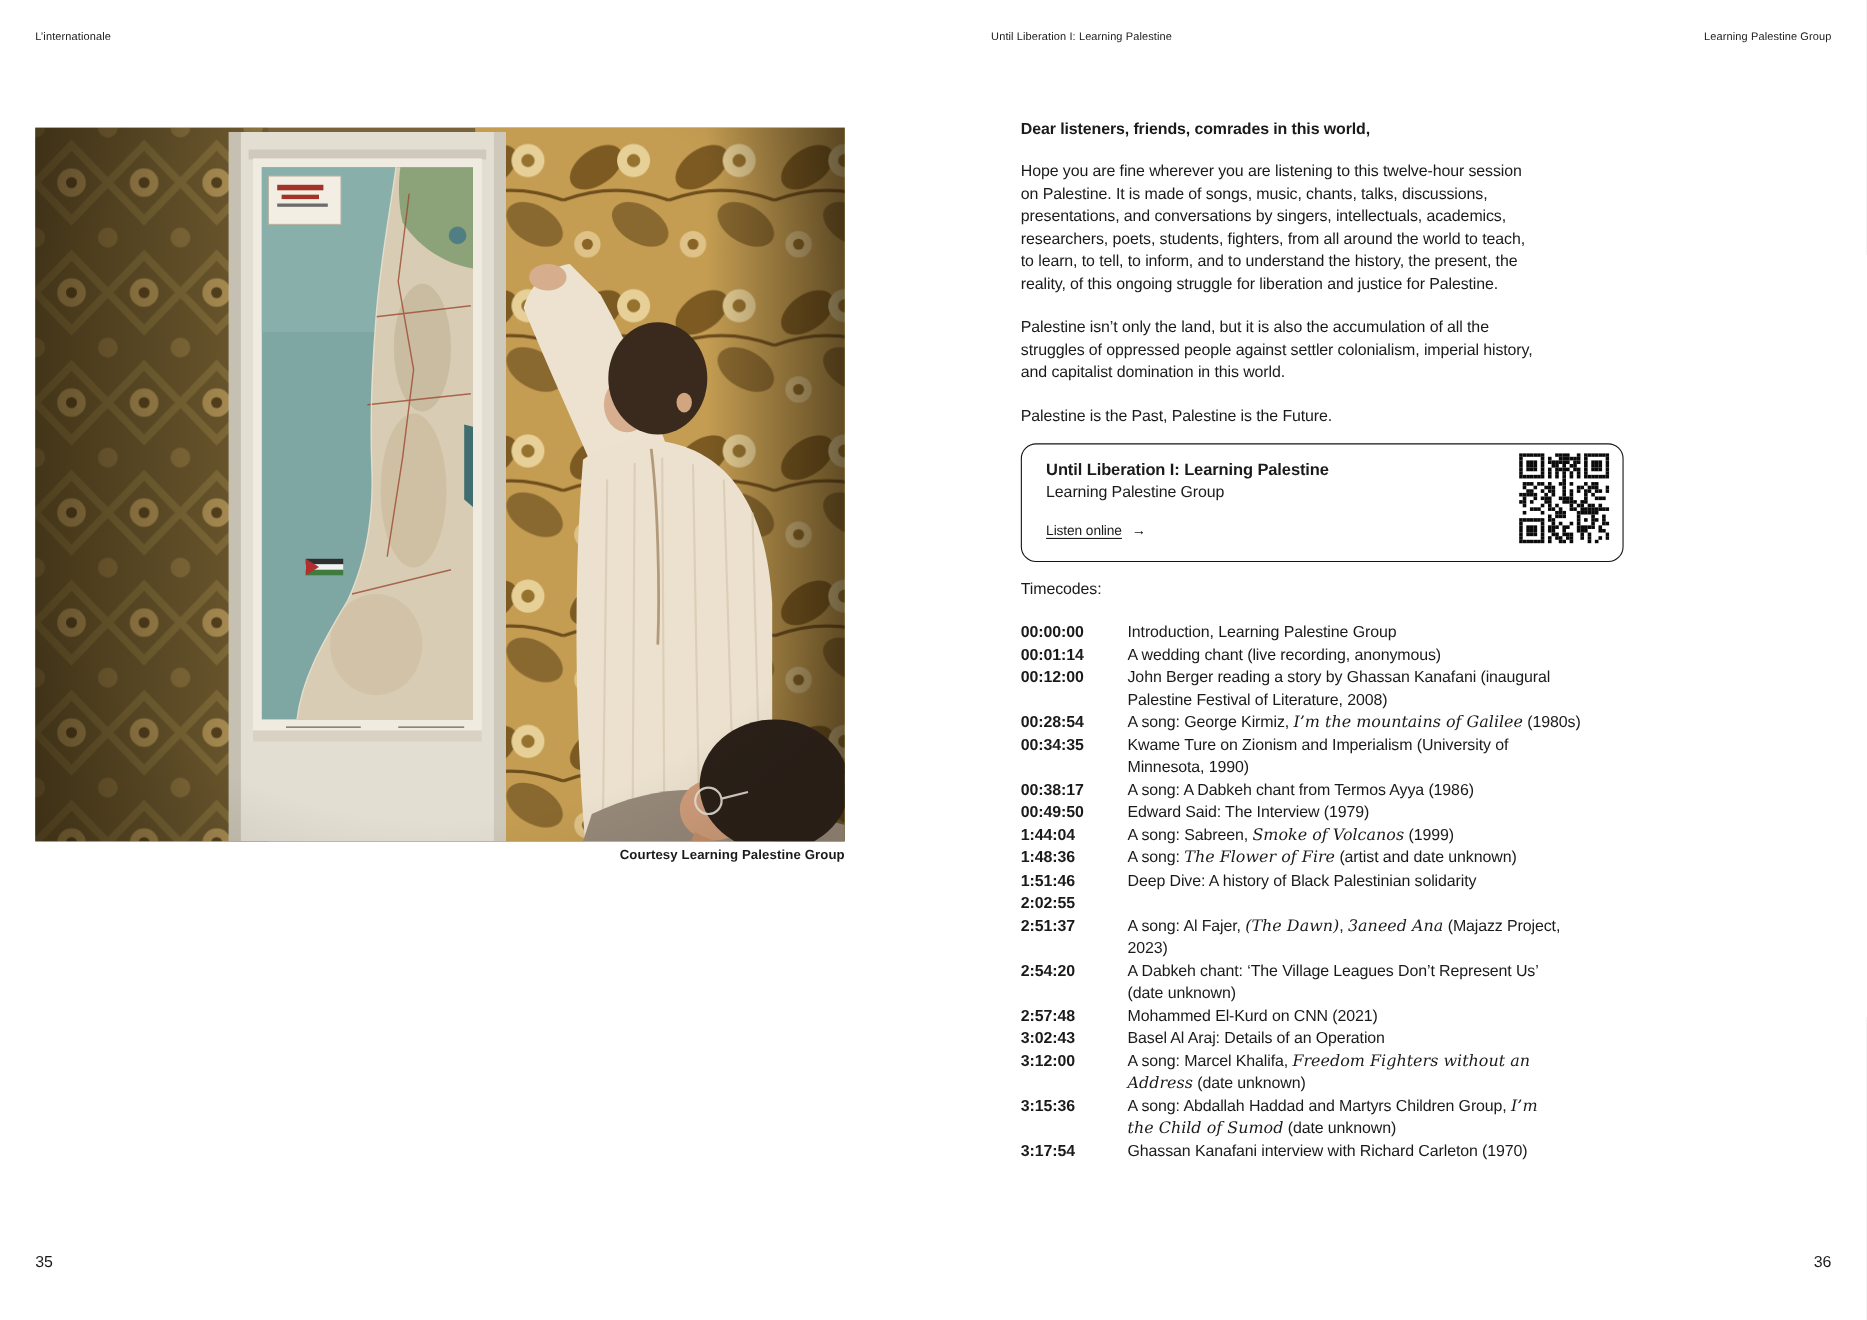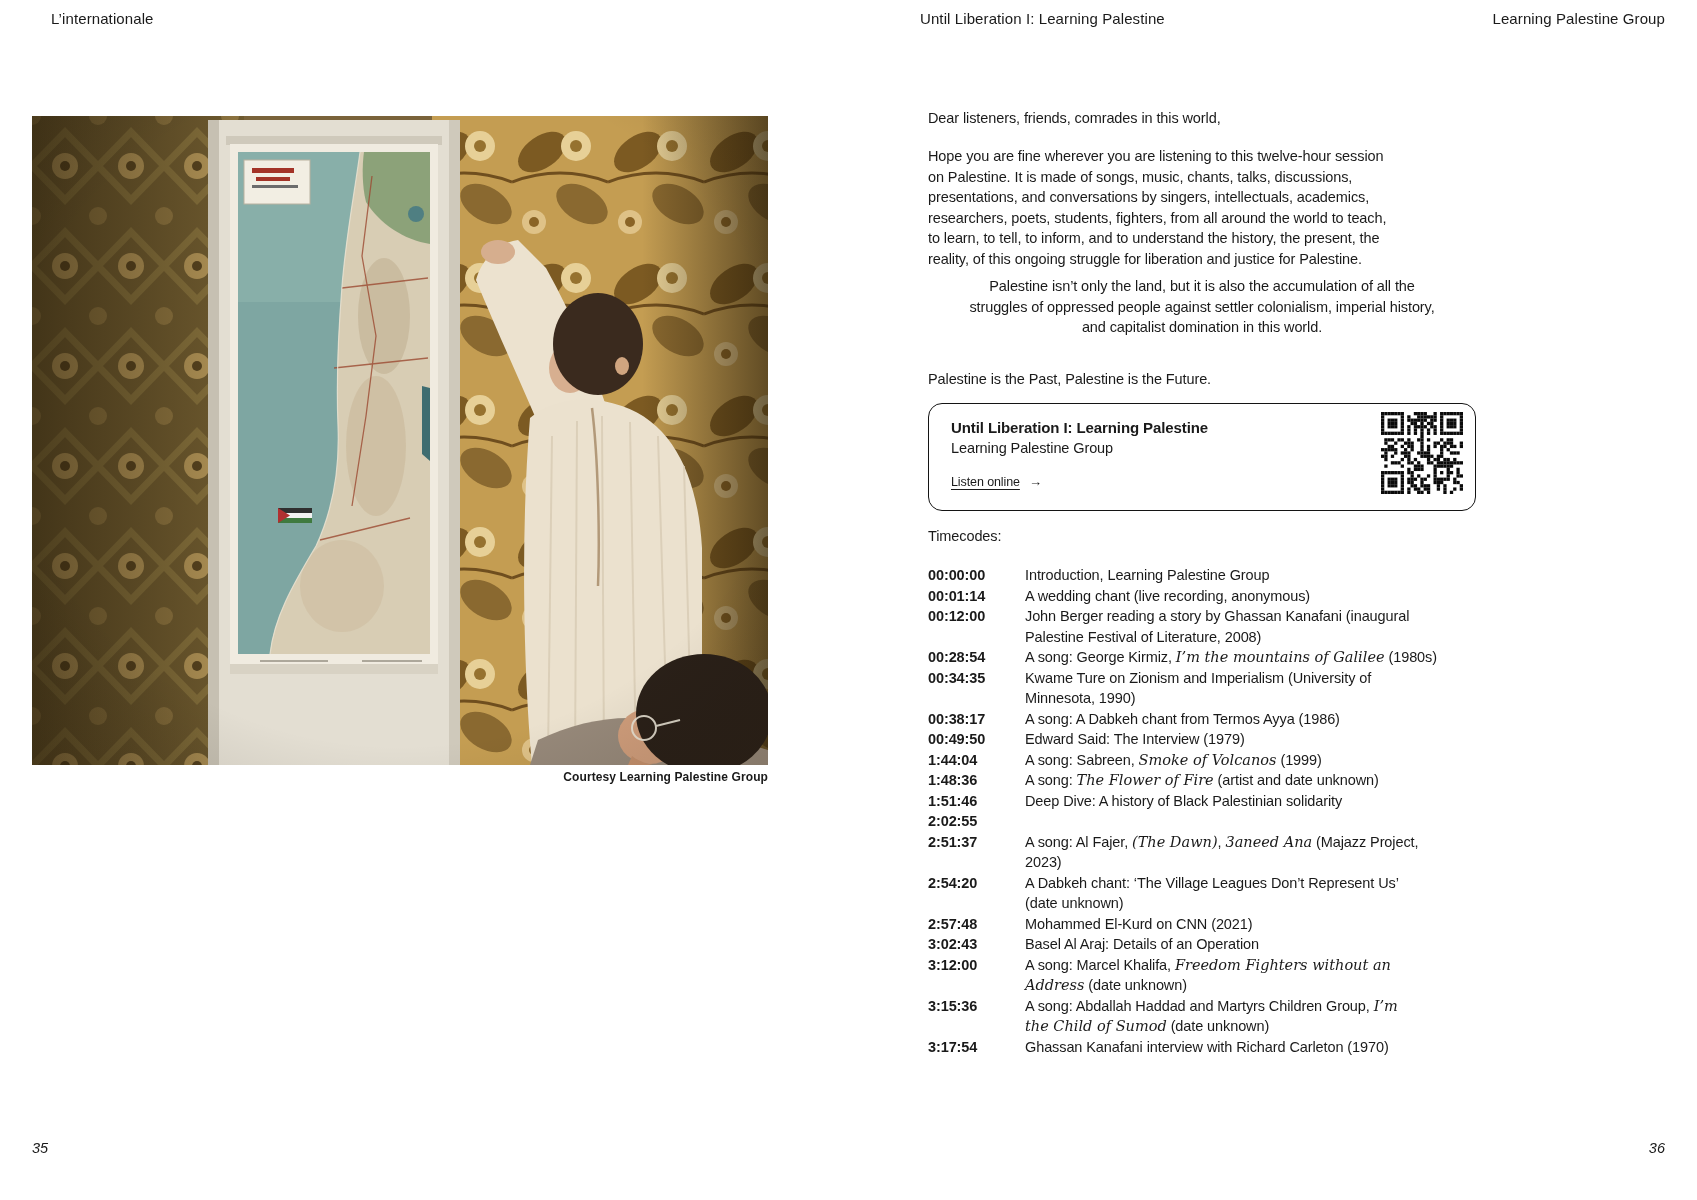--- a/index.html
+++ b/index.html
@@ -1,34 +1,34 @@
 <!DOCTYPE html>
 <html><head>
 <meta charset="utf-8">
 <style>
   html,body{margin:0;padding:0;background:#e9e9e9;}
   .spread{
     position:relative;width:1697px;height:1200px;background:#ffffff;
     font-family:"Liberation Sans",sans-serif;color:#1a1a1a;overflow:hidden;
   }
-  .running-head{position:absolute;top:10px;font-size:15px;letter-spacing:.1px;white-space:nowrap;margin-left:19px;}
+  .running-head{position:absolute;top:28px;font-size:10px;letter-spacing:.1px;white-space:nowrap;}
   .rh-left{left:32px;}
   .rh-center{left:901px;}
   .rh-right{right:32px;}
   .photo{position:absolute;left:32px;top:116px;width:736px;height:649px;overflow:hidden;background:#7a633a;}
   .caption{position:absolute;left:32px;top:770px;width:736px;text-align:right;
     font-weight:bold;font-size:12px;letter-spacing:.1px;}
-  .pageno{position:absolute;top:1140px;font-size:14.5px;font-style:italic;}
+  .pageno{position:absolute;top:1140px;font-size:14.5px;}
   .pn-left{left:32px;}
   .pn-right{right:32px;}
   .col-block{position:absolute;left:928px;width:548px;line-height:20.5px;font-size:14.5px;letter-spacing:-.1px;}
-  .salutation{top:108px;font-weight:normal;}
+  .salutation{top:108px;font-weight:bold;}
   .para{white-space:pre-line;}
   .p1{top:146px;}
-  .p2{top:276px;text-align:center;}
+  .p2{top:288px;}
   .p3{top:369px;}
   .info-box{top:403px;height:108px;border:1.5px solid #141414;border-radius:14px;box-sizing:border-box;
     padding:13px 20px 0 22px;}
   .ib-title{font-weight:bold;font-size:15px;line-height:21px;}
   .ib-sub{font-size:14.5px;line-height:21px;}
   .ib-link{margin-top:13px;font-size:12.5px;display:inline-block;}
   .ib-link .lbl{text-decoration:underline;text-underline-offset:3px;text-decoration-thickness:1px;cursor:pointer;}
   .ib-link .arrow{margin-left:9px;text-decoration:none;font-size:13px;}
   .qr{position:absolute;top:8px;right:12px;width:82px;height:82px;background:#fff;}
   .tc-heading{top:526px;font-weight:normal;}

